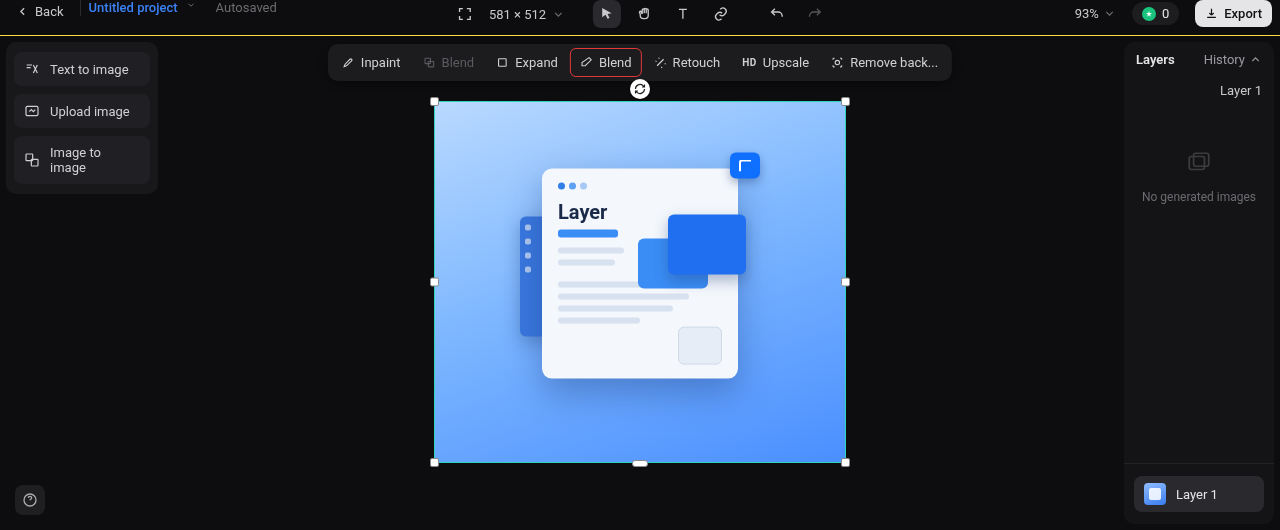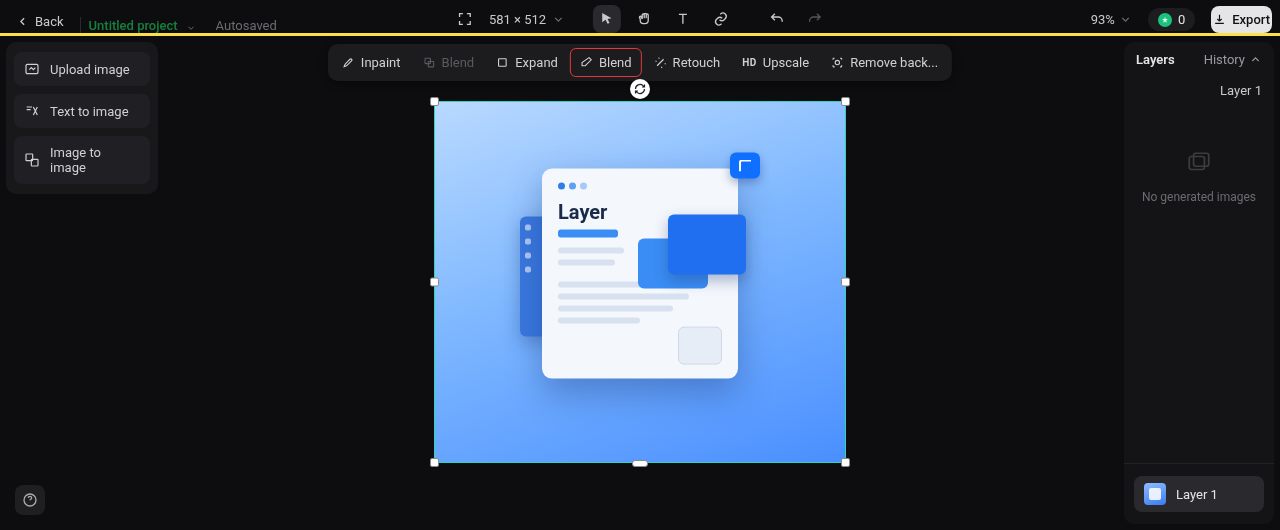--- a/index.html
+++ b/index.html
@@ -1,35 +1,35 @@
 <!DOCTYPE html>
 <html><head>
 <meta charset="utf-8">
 <style>
 * { margin: 0; padding: 0; box-sizing: border-box; font-family: -apple-system, BlinkMacSystemFont, "Segoe UI", Roboto, sans-serif; }
 html, body { width: 1280px; height: 530px; background: #0d0d0f; color: #e5e5e7; overflow: hidden; }
 
-.topbar { height: 36px; display: flex; align-items: flex-end; padding: 0 8px; gap: 8px; border-bottom: 3px solid #fde047; font-size: 13px; }
+.topbar { height: 36px; display: flex; align-items: flex-start; padding: 0 8px; gap: 8px; border-bottom: 1px solid #fde047; font-size: 13px; }
 .back-btn { display: flex; align-items: center; gap: 6px; padding: 4px 8px; border-radius: 6px; cursor: pointer; color: #c9c9cc; }
 .divider-v { width: 1px; height: 16px; background: #2a2a2d; }
-.project-name { color: #15803d; font-weight: 500; }
+.project-name { color: #3b82f6; font-weight: 500; }
 .autosaved { color: #6b6b70; margin-left: 12px; }
 .chev { width: 10px; height: 10px; display: inline-flex; }
 
 .topbar-center { position: absolute; left: 50%; transform: translateX(-50%); display: flex; align-items: center; gap: 10px; }
 .icon-btn { width: 28px; height: 28px; display: flex; align-items: center; justify-content: center; border-radius: 8px; cursor: pointer; color: #c9c9cc; }
 .icon-btn.active { background: #2a2a2e; }
 .icon-btn.disabled { color: #555; cursor: default; }
 .dims { color: #c9c9cc; font-size: 13px; display: flex; align-items: center; gap: 6px; }
 
 .topbar-right { margin-left: auto; display: flex; align-items: center; gap: 16px; }
 .zoom { color: #c9c9cc; display: flex; align-items: center; gap: 4px; }
 .credits { display: flex; align-items: center; gap: 6px; background: #1d1d20; border-radius: 14px; padding: 4px 10px; font-size: 13px; }
 .credit-dot { width: 14px; height: 14px; border-radius: 50%; background: #19c37d; display: flex; align-items: center; justify-content: center; }
-.export-btn { background: #e5e5e7; color: #111; border-radius: 8px; padding: 6px 2px; display: flex; align-items: center; gap: 6px; font-weight: 500; cursor: pointer; font-size: 13px; }
+.export-btn { background: #e5e5e7; color: #111; border-radius: 8px; padding: 6px 10px; display: flex; align-items: center; gap: 6px; font-weight: 500; cursor: pointer; font-size: 13px; }
 
 .workspace { position: relative; height: 494px; display: flex; }
 
 .left-panel { position: absolute; left: 6px; top: 6px; width: 152px; background: #18181b; border-radius: 10px; padding: 10px 8px; }
 .create-hdr { display: flex; align-items: center; gap: 10px; padding: 4px 6px 10px; font-weight: 600; font-size: 14px; }
 .side-btn { display: flex; align-items: center; gap: 10px; background: #202024; border-radius: 8px; padding: 9px 10px; margin-top: 8px; font-size: 13px; cursor: pointer; color: #d0d0d3; }
 .side-btn:first-of-type { margin-top: 0; }
 
 .canvas-area { flex: 1; position: relative; }
 
@@ -168,30 +168,30 @@
       <span>Export</span>
     </div>
   </div>
 </div>
 
 <div class="workspace">
 
   <div class="left-panel">
     <div class="side-btn">
       <svg class="svgicon" viewBox="0 0 24 24" fill="none" stroke="currentColor" stroke-width="1.8">
+          <path d="M4 6h8M4 10h6M14 6l6 12M20 6l-6 12"></path>
+        </svg>
+      <span>Text to image</span>
+    </div>
+    <div class="side-btn">
+      <svg class="svgicon" viewBox="0 0 24 24" fill="none" stroke="currentColor" stroke-width="1.8">
           <rect x="3" y="5" width="18" height="14" rx="2"></rect>
           <path d="M8 13l3-3 3 3 3-3"></path>
         </svg>
       <span>Upload image</span>
-    </div>
-    <div class="side-btn">
-      <svg class="svgicon" viewBox="0 0 24 24" fill="none" stroke="currentColor" stroke-width="1.8">
-          <path d="M4 6h8M4 10h6M14 6l6 12M20 6l-6 12"></path>
-        </svg>
-      <span>Text to image</span>
     </div>
     <div class="side-btn">
       <svg class="svgicon" viewBox="0 0 24 24" fill="none" stroke="currentColor" stroke-width="1.8">
           <rect x="3" y="3" width="10" height="10" rx="1"></rect>
           <rect x="11" y="11" width="10" height="10" rx="1"></rect>
         </svg>
       <span>Image to image</span>
     </div>
   </div>
 

